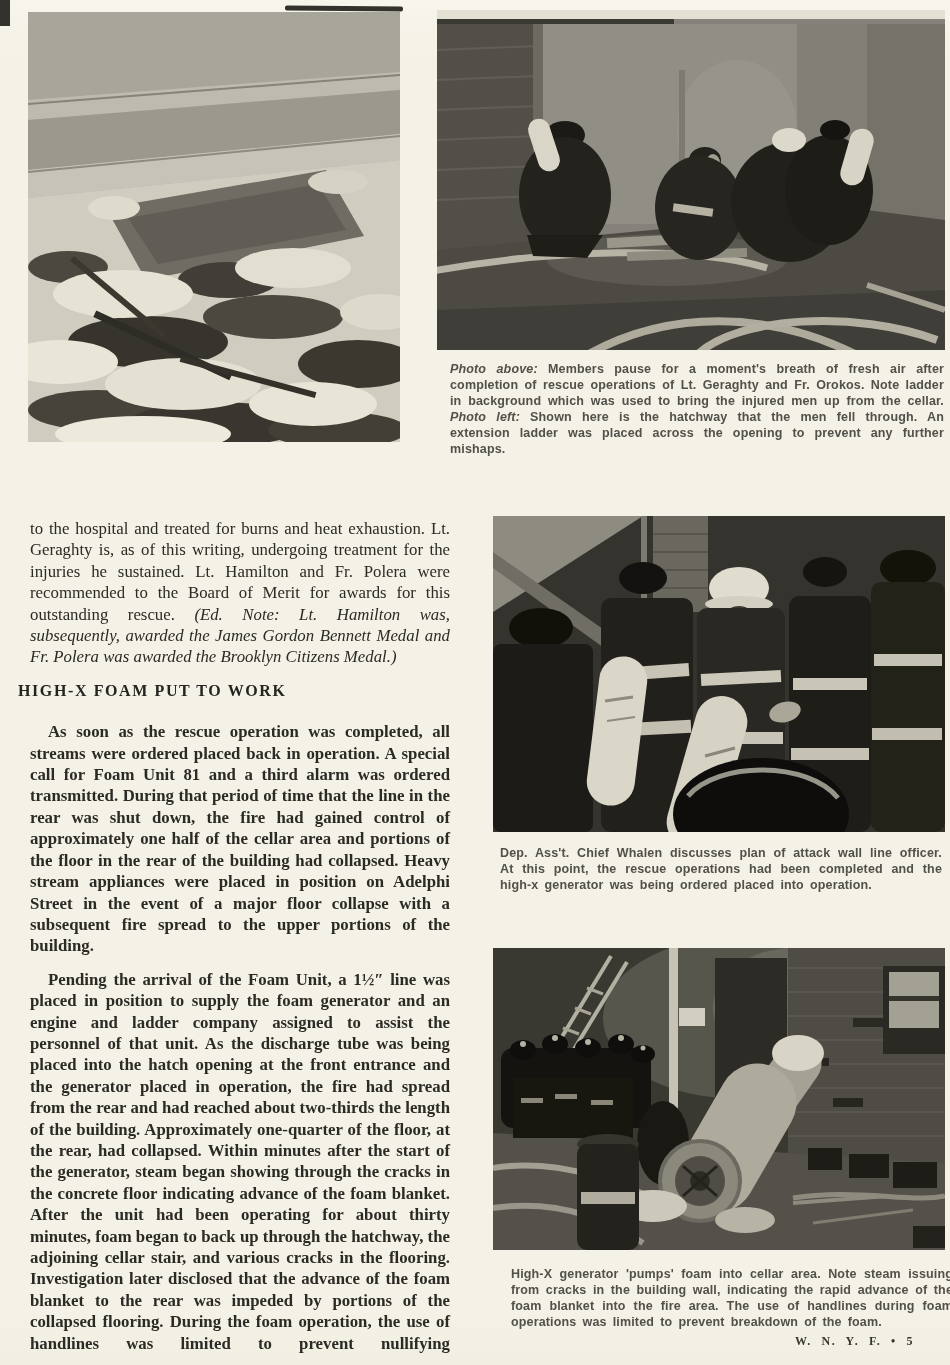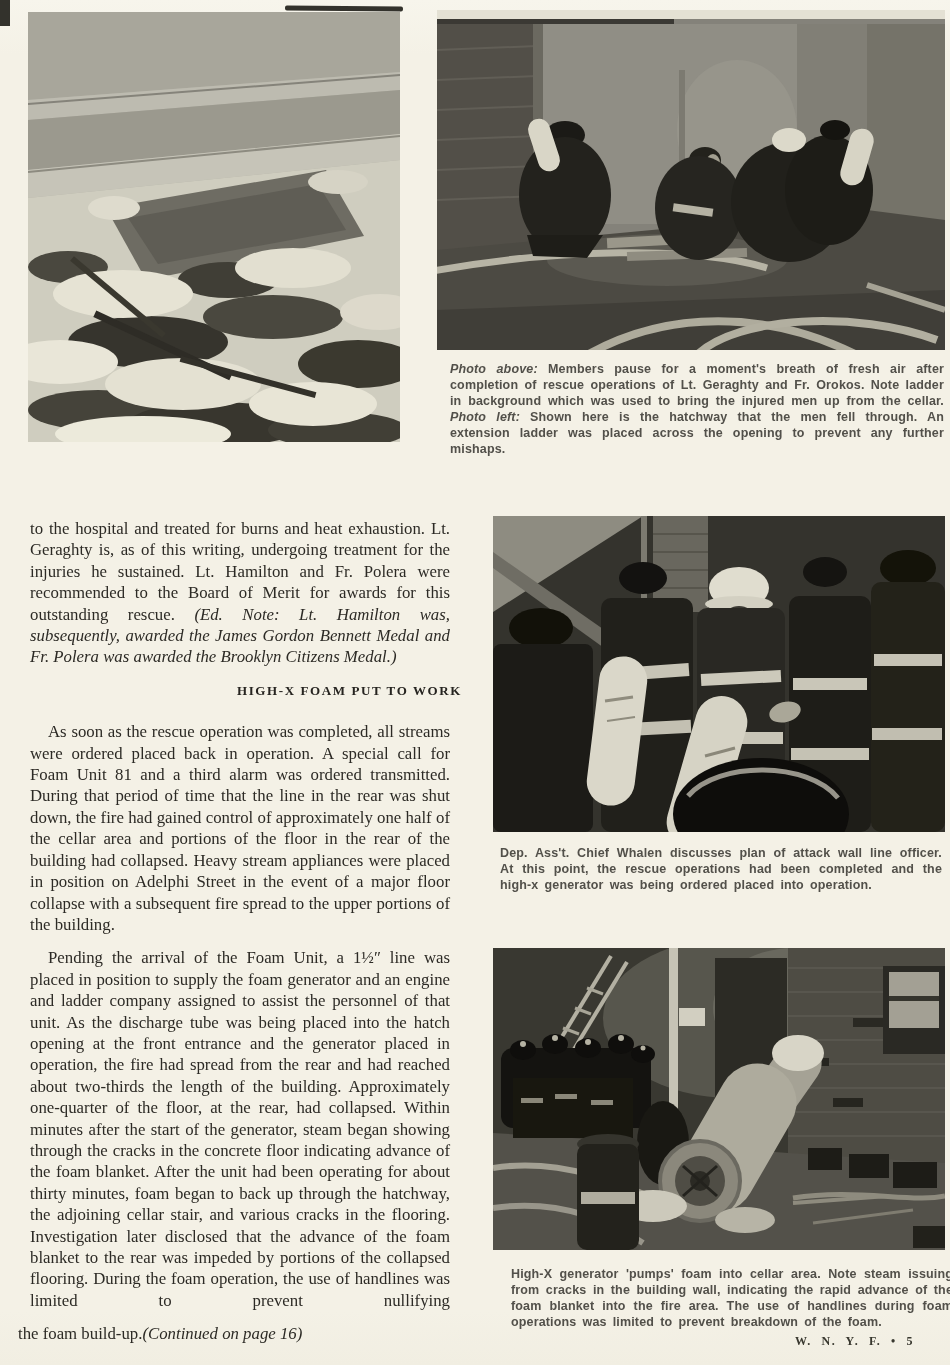--- a/index.html
+++ b/index.html
@@ -33,24 +33,24 @@
 
   .column{
     position:absolute;left:18px;top:506px;width:444px;
     font-size:16.8px;line-height:21.4px;color:#2c2a25;
     text-align:justify;
   }
   .column p{margin:12px;}
   .para1{margin:0 0 26px 0;}
   .ital{font-style:italic;}
   .heading{
-    font-size:13px;font-weight:bold;letter-spacing:1.6px;
-    text-align:right;margin:0 0 20px 0;color:#262420;
-  }
-  .indent{text-indent:18px;}
+    font-size:16px;font-weight:bold;letter-spacing:1.6px;
+    text-align:left;margin:0 0 20px 0;color:#262420;
+  }
+  .indent{text-indent:18px;font-weight:bold;}
   .para2{margin:0 0 3px 0;}
   .para3{text-align-last:justify;margin:0;}
   .lastline{display:flex;justify-content:flex-start;align-items:baseline;}
 
   .footer{
     position:absolute;right:36px;top:1334px;
     font-family:Liberation Serif, serif;font-weight:bold;
     font-size:12px;letter-spacing:1.6px;word-spacing:5px;color:#39382f;
   }
   .artifact{position:absolute;background:#33322c;}

